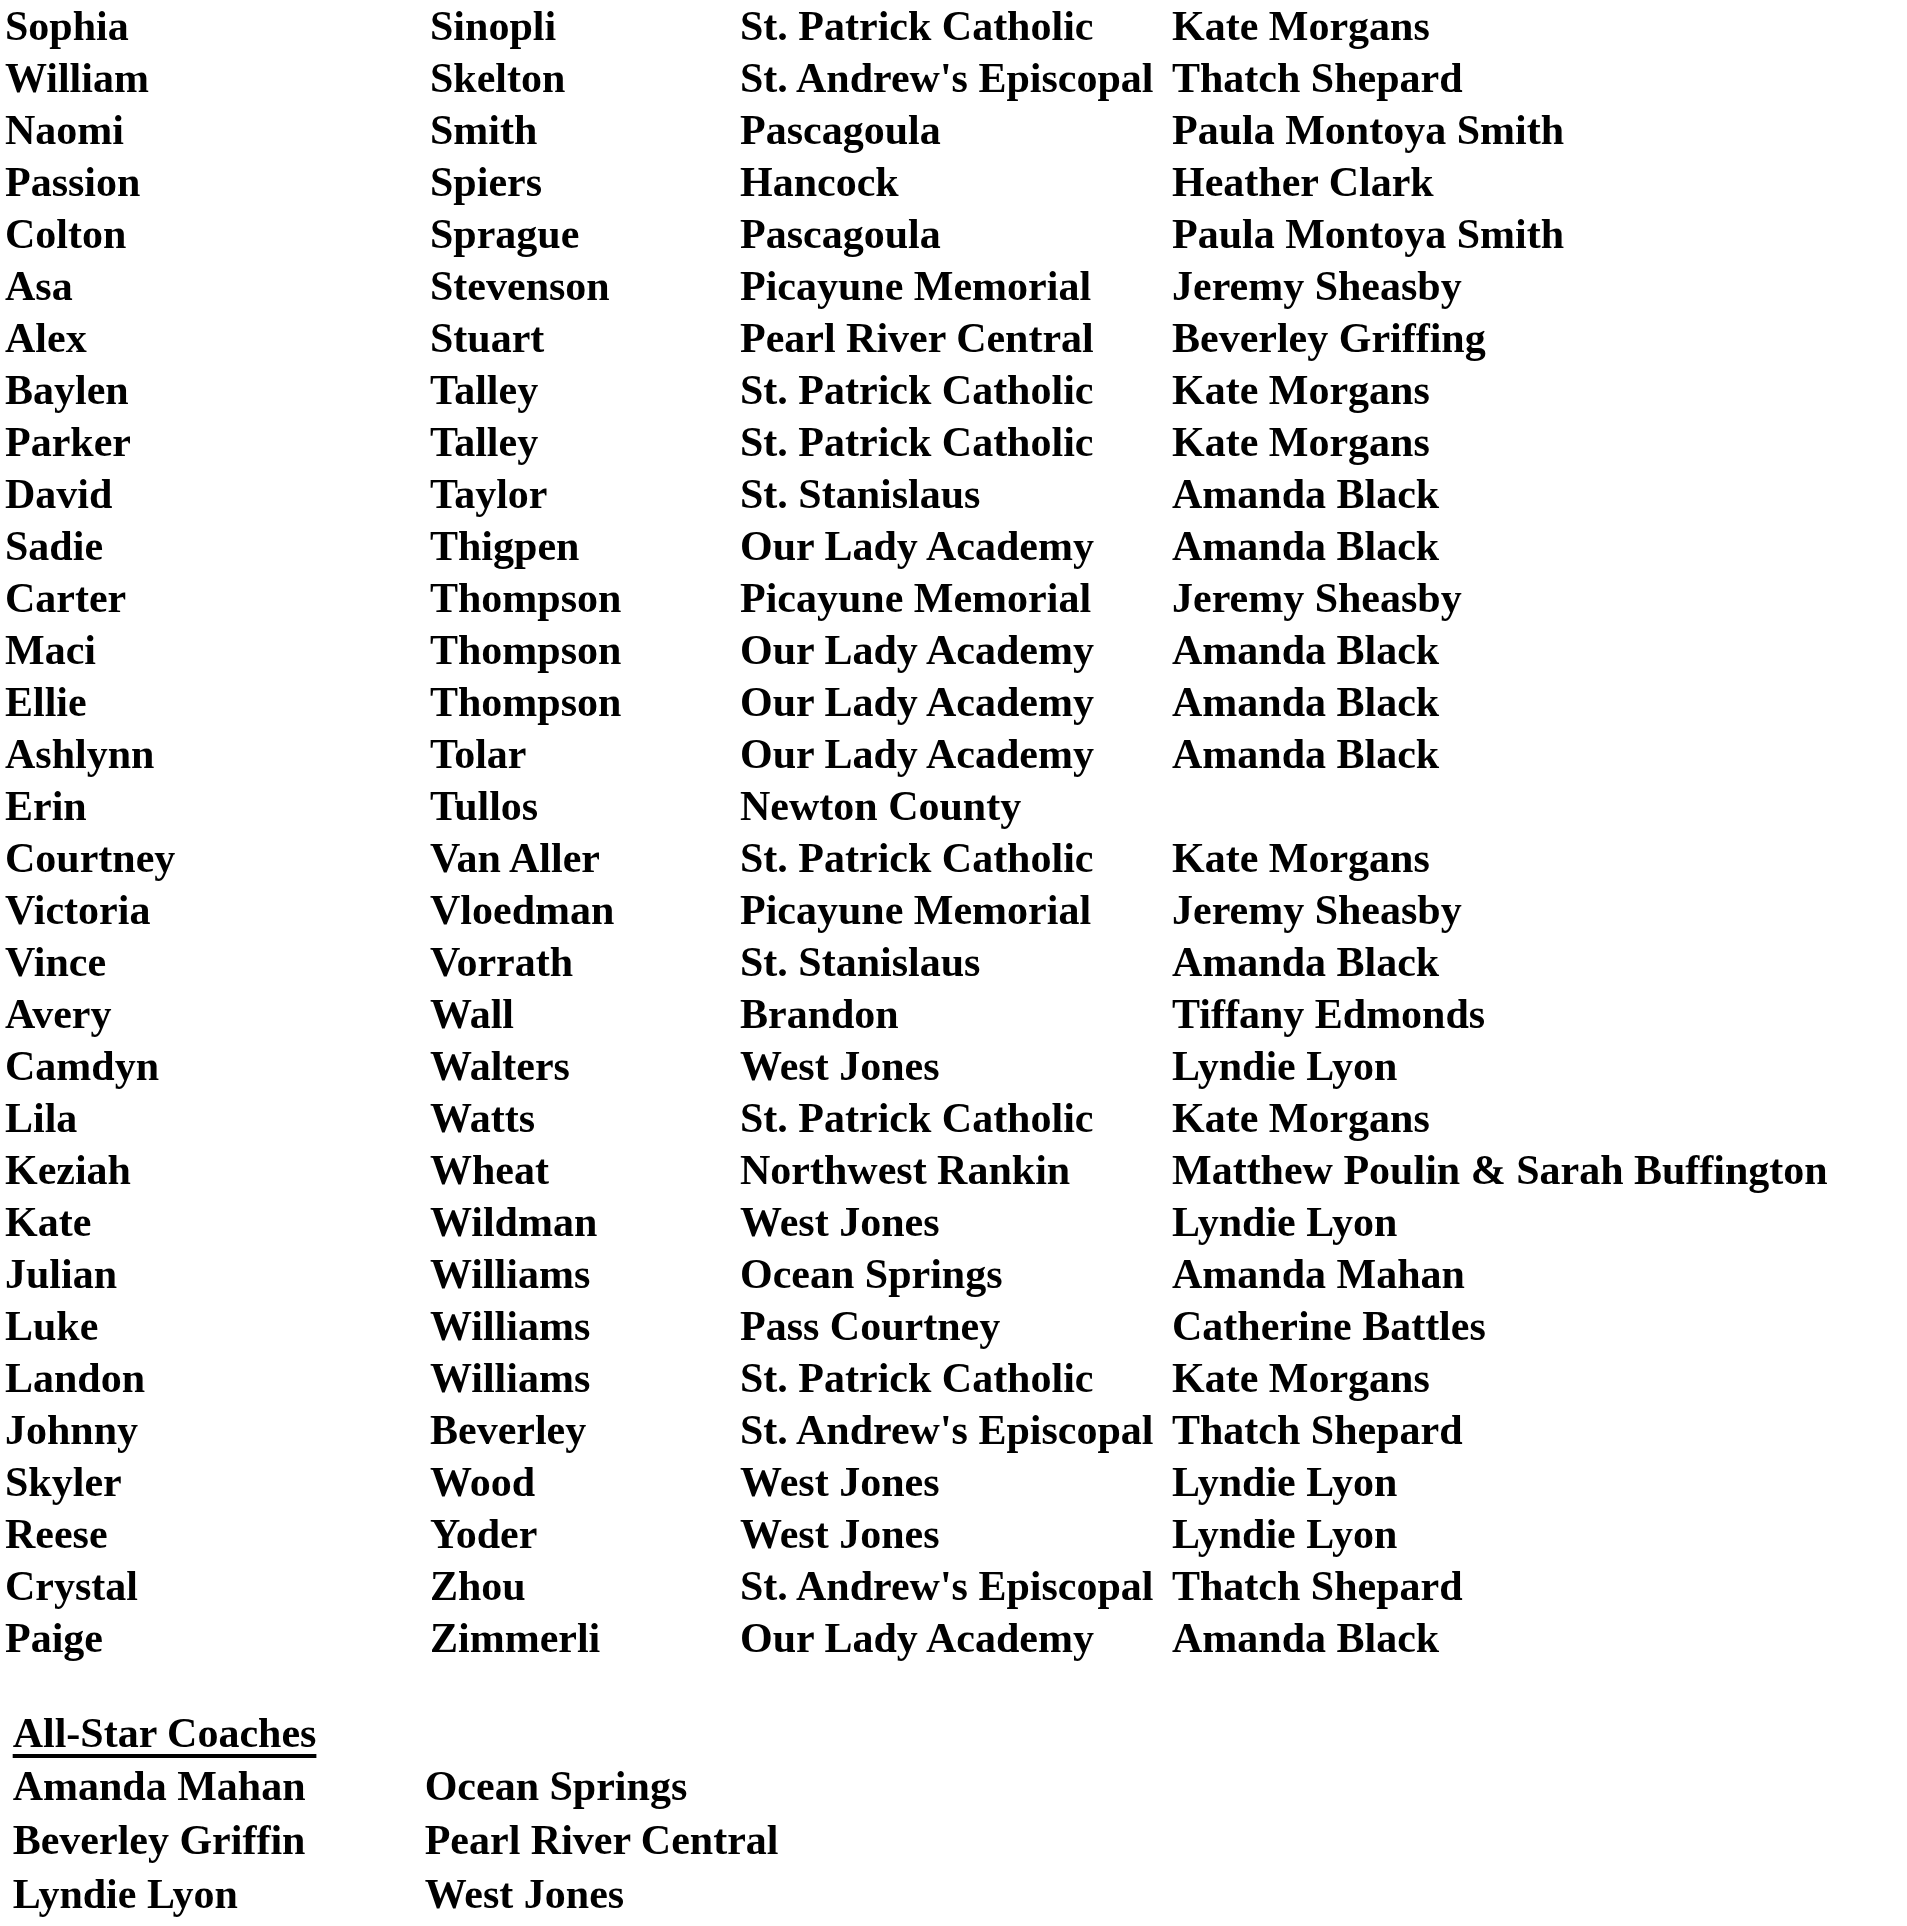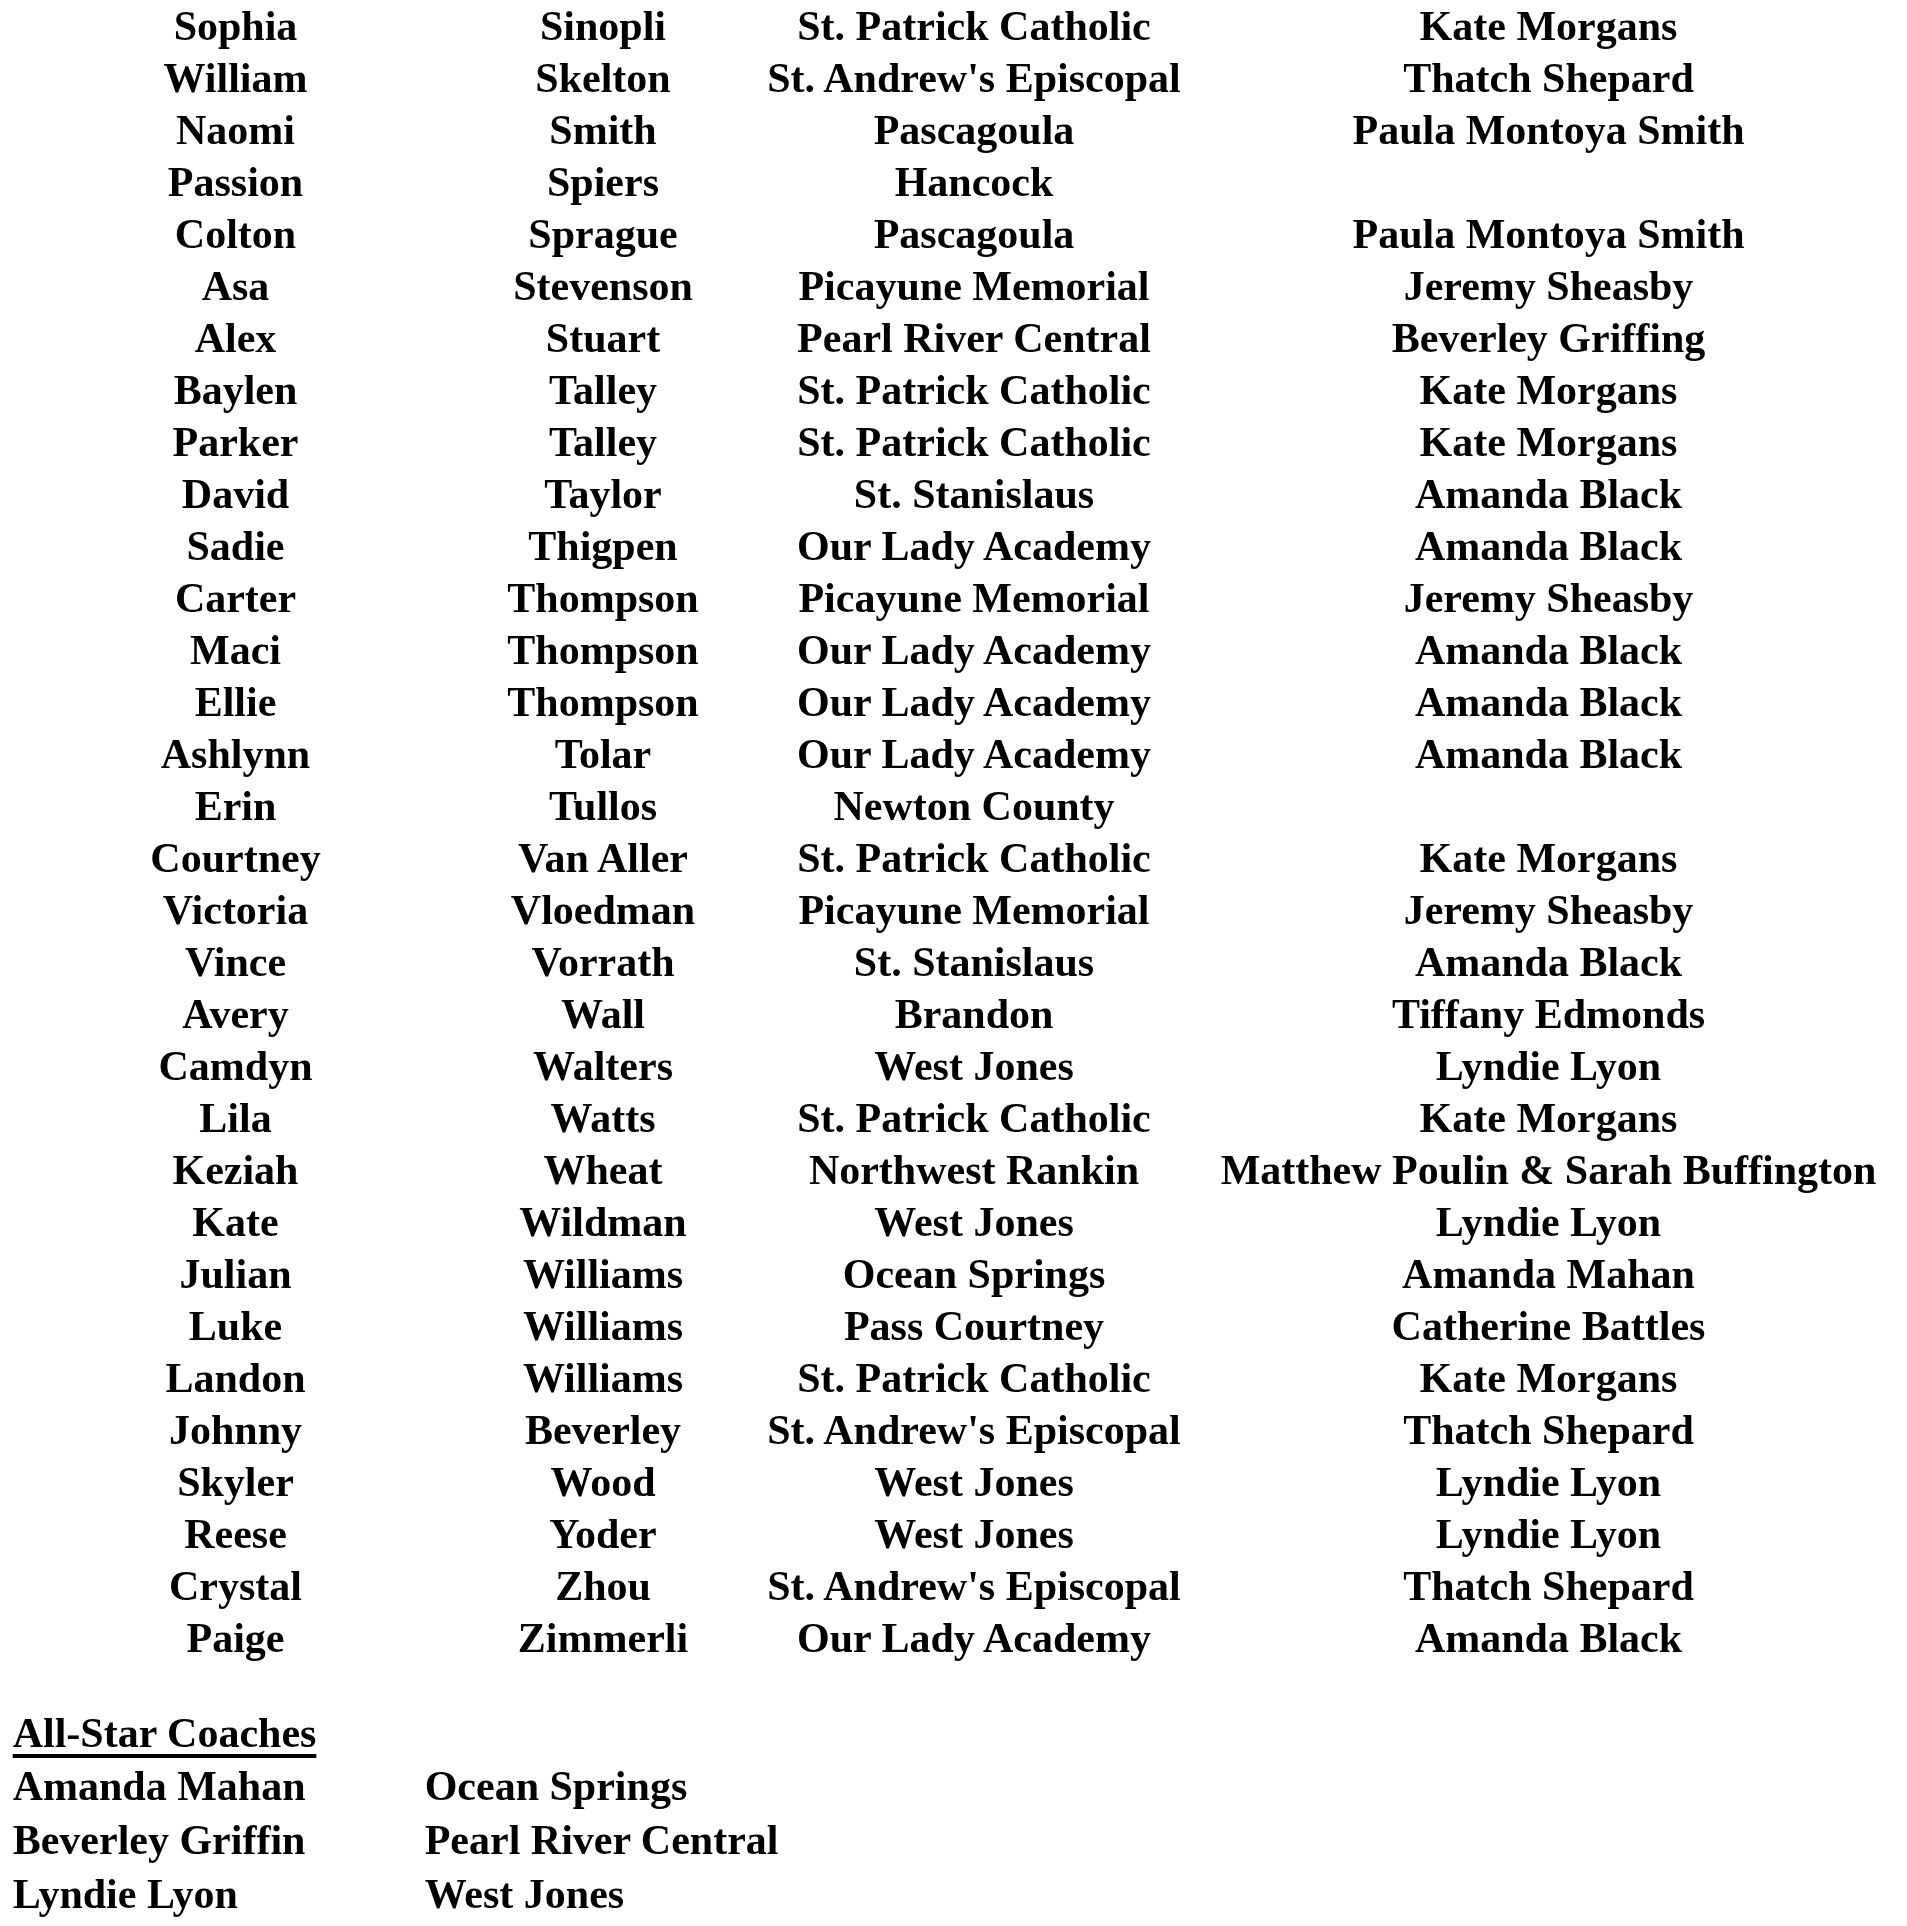--- a/index.html
+++ b/index.html
@@ -21,25 +21,24 @@
   
   .roster {
     position: absolute;
     left: 0;
     top: 0;
     width: 100%;
   }
   .roster-row {
     display: grid;
     grid-template-columns: 425px 310px 432px 1fr;
-    padding-left: 23px;
+    padding-left: 5px;
     line-height: 52px;
     font-size: 42px;
     white-space: nowrap;
-    text-align: center;
   }
   .cell {
     display: block;
     white-space: nowrap;
     overflow: visible;
   }
   
   .coaches-section {
     position: absolute;
     left: 0;
@@ -92,20 +91,21 @@
         <span class="cell">Naomi</span>
         <span class="cell">Smith</span>
         <span class="cell">Pascagoula</span>
         <span class="cell">Paula Montoya Smith</span>
       </div>
 
       <div class="roster-row">
         <span class="cell">Passion</span>
         <span class="cell">Spiers</span>
         <span class="cell">Hancock</span>
+        <span class="cell">Heather Clark</span>
       </div>
 
       <div class="roster-row">
         <span class="cell">Colton</span>
         <span class="cell">Sprague</span>
         <span class="cell">Pascagoula</span>
         <span class="cell">Paula Montoya Smith</span>
       </div>
 
       <div class="roster-row">

